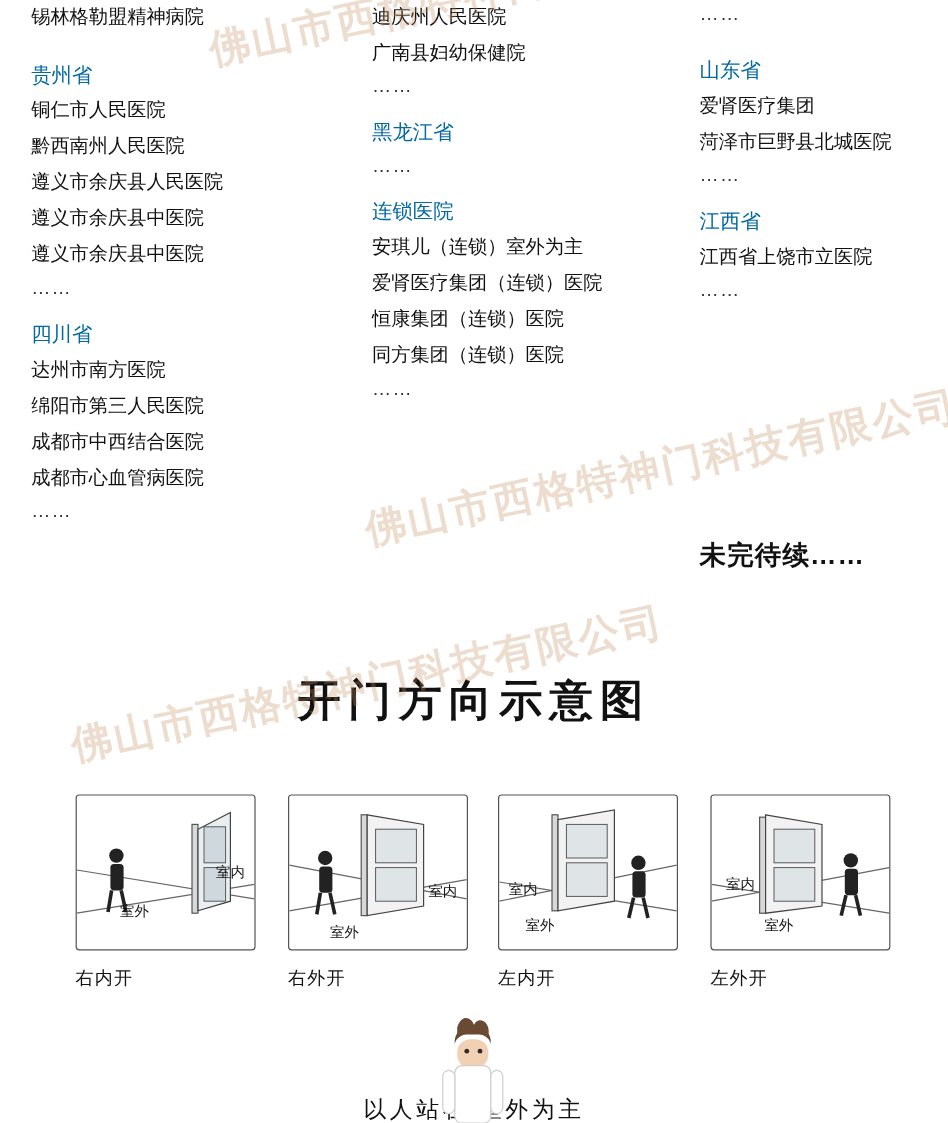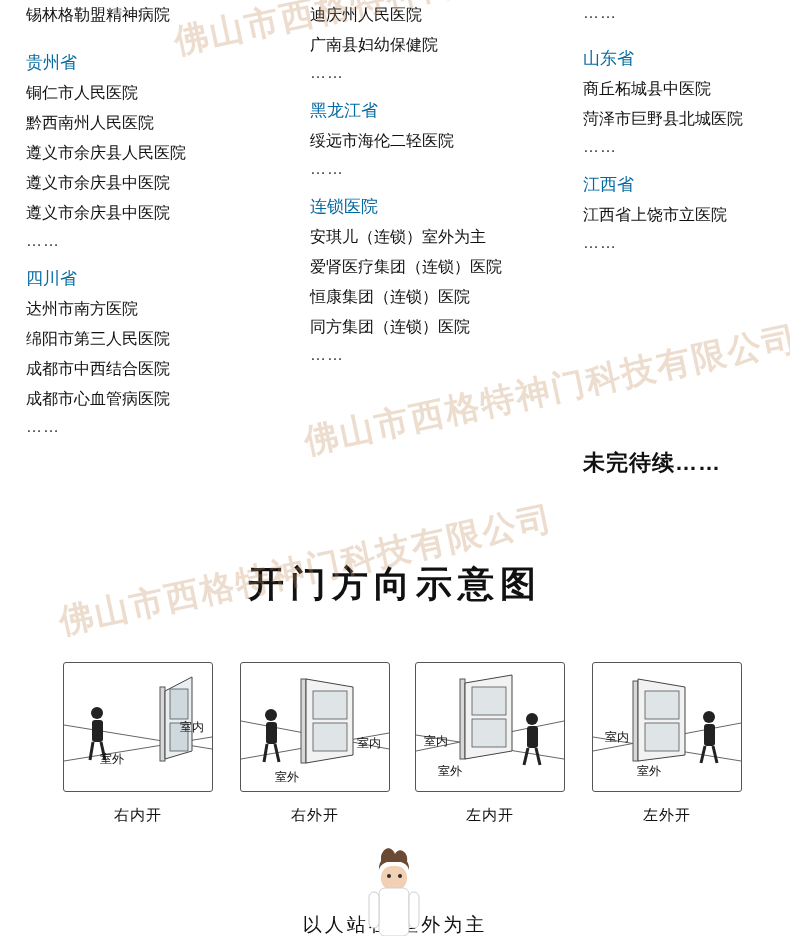--- a/index.html
+++ b/index.html
@@ -122,21 +122,21 @@
   .door-cell .box {
     width: 148px;
     height: 128px;
     border: 1px solid #555;
     border-radius: 3px;
     background: #fff;
     position: relative;
     overflow: hidden;
   }
   .door-caption {
-    text-align: center;
+    text-align: left;
     font-size: 15px;
     color: #111;
     margin-top: 14px;
     letter-spacing: 1px;
   }
   .dc1 { left: 63px; }
   .dc2 { left: 240px; }
   .dc3 { left: 415px; }
   .dc4 { left: 592px; }
 
@@ -206,42 +206,41 @@
 
   <div class="col col-2">
     <div>
       <p class="hosp">迪庆州人民医院</p>
       <p class="hosp">广南县妇幼保健院</p>
       <p class="ellipsis">……</p>
     </div>
     <div class="gap-sm"></div>
     <div>
       <p class="province">黑龙江省</p>
-      <p class="hosp">绥远市海伦二轻医院</p>
       <p class="ellipsis">……</p>
     </div>
     <div class="gap-sm"></div>
     <div>
       <p class="province">连锁医院</p>
       <p class="hosp">安琪儿（连锁）室外为主</p>
       <p class="hosp">爱肾医疗集团（连锁）医院</p>
       <p class="hosp">恒康集团（连锁）医院</p>
       <p class="hosp">同方集团（连锁）医院</p>
       <p class="ellipsis">……</p>
     </div>
   </div>
 
   <div class="col col-3">
     <div>
       <p class="ellipsis">……</p>
     </div>
     <div class="gap"></div>
     <div>
       <p class="province">山东省</p>
-      <p class="hosp">商丘柘城县中医院</p>
+      <p class="hosp">爱肾医疗集团</p>
       <p class="hosp">菏泽市巨野县北城医院</p>
       <p class="ellipsis">……</p>
     </div>
     <div class="gap-sm"></div>
     <div>
       <p class="province">江西省</p>
       <p class="hosp">江西省上饶市立医院</p>
       <p class="ellipsis">……</p>
     </div>
   </div>

